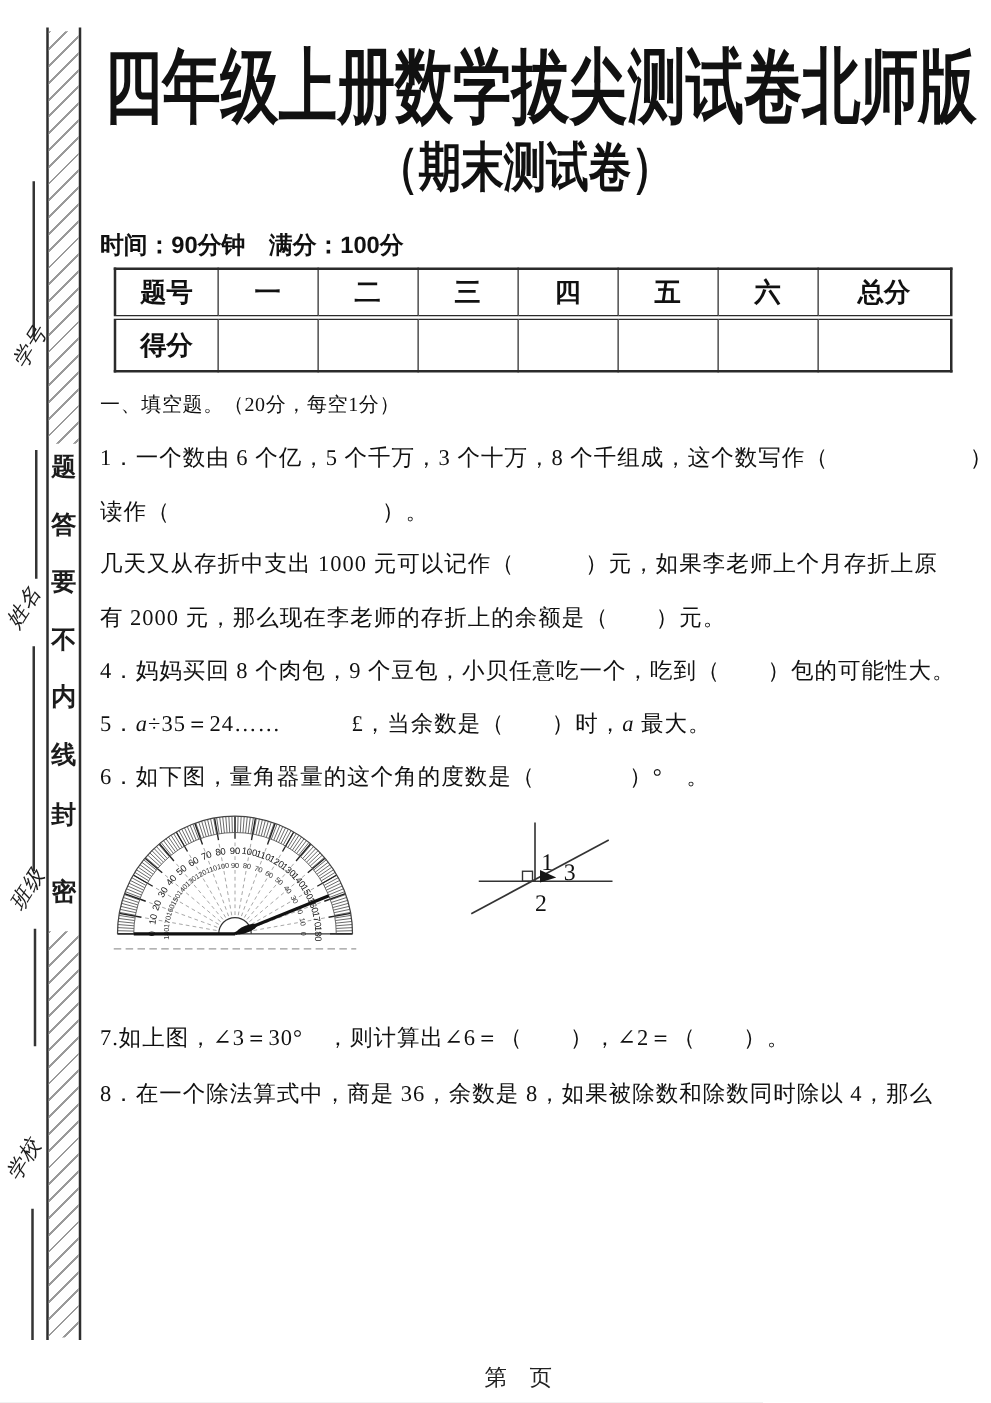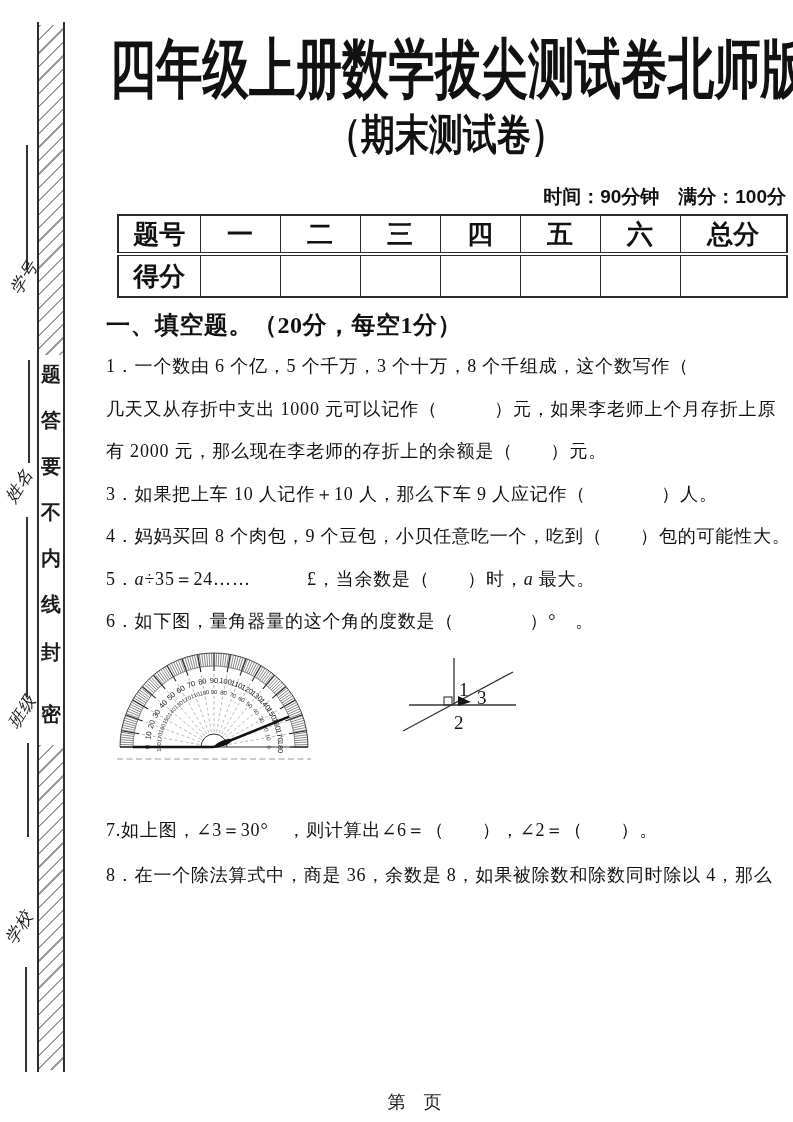--- a/index.html
+++ b/index.html
@@ -9,35 +9,35 @@
   .seal-strip{position:absolute;left:37px;top:22px;width:24px;height:1050px;
               border-left:2px solid #2e2e2e;border-right:2px solid #2e2e2e;}
   .hatch{position:absolute;left:0;width:24px;
          background:repeating-linear-gradient(135deg,#9a9a9a 0 1.6px,transparent 1.6px 9.5px);}
   .seal-char{position:absolute;left:0;width:24px;text-align:center;
              font-size:20px;font-weight:bold;color:#1c1c1c;line-height:22px;}
   .blank-line{position:absolute;width:2px;background:#343434;}
   .field-label{position:absolute;width:44px;text-align:center;font-size:17px;color:#1b1b1b;
                font-style:italic;transform:rotate(-58deg);letter-spacing:1px;}
   
-  .content{position:absolute;left:106px;top:0;width:680px;}
+  .content{position:absolute;left:80px;top:0;width:680px;}
   .title{margin:36px 0 0;text-align:center;font-family:"Liberation Sans","DejaVu Sans",sans-serif;
          font-weight:bold;font-size:47px;line-height:1;white-space:nowrap;
          transform:scale(0.99,1.38);transform-origin:50% 0;}
   .subtitle{margin:30px 0 0;text-align:center;font-family:"Liberation Sans","DejaVu Sans",sans-serif;
             font-weight:bold;font-size:34px;line-height:1;transform:scale(1,1.25);transform-origin:50% 0;}
-  .meta{margin:39px 0 0;text-align:right;font-family:"Liberation Sans","DejaVu Sans",sans-serif;
+  .meta{margin:39px 0 0;text-align:left;font-family:"Liberation Sans","DejaVu Sans",sans-serif;
         font-weight:600;font-size:19px;line-height:22px;}
   table.score{border-collapse:collapse;margin:6px 0 0 11px;width:669px;table-layout:fixed;
-              font-size:26px;font-weight:600;}
+              font-size:21px;font-weight:600;}
   table.score td{border:1px solid #2b2b2b;text-align:center;padding:0;}
   table.score{border:2px solid #2b2b2b;}
   table.score tr.hdr td{height:36px;border-bottom:4px double #2b2b2b;}
   table.score tr.scr td{height:40px;}
-  .sec-head{margin:14px 0 0;font-size:24px;font-weight:bold;line-height:26px;letter-spacing:0.5px;}
+  .sec-head{margin:14px 0 0;font-size:16px;font-weight:normal;line-height:26px;letter-spacing:0.5px;}
   .qlines{margin-top:7px;}
   .qline{font-size:18px;line-height:42.5px;letter-spacing:0.8px;white-space:nowrap;}
   .q78 .qline{line-height:45px;}
   .mvar{font-style:italic;}
   
   .figure{position:relative;height:158px;}
   .protractor{position:absolute;left:6px;top:-6px;}
   .angle-svg{position:absolute;left:295px;top:9px;}
   .angle-svg line{stroke:#333;stroke-width:1.3;}
   .angle-svg rect{fill:none;stroke:#333;stroke-width:1.1;}
@@ -112,23 +112,23 @@
         <td></td>
         <td></td>
       </tr>
     </tbody>
       </table>
 
     <div class="sec-head">一、填空题。（20分，每空1分）</div>
 
     <div class="qlines">
       <div class="qline">1．一个数由 6 个亿，5 个千万，3 个十万，8 个千组成，这个数写作（　　　　　　），</div>
+      <div class="qline">读作（　　　　　　　　　）。</div>
       <div class="qline">几天又从存折中支出 1000 元可以记作（　　　）元，如果李老师上个月存折上原</div>
       <div class="qline">有 2000 元，那么现在李老师的存折上的余额是（　　）元。</div>
-      <div class="qline">3．如果把上车 10 人记作＋10 人，那么下车 9 人应记作（　　　　）人。</div>
       <div class="qline">4．妈妈买回 8 个肉包，9 个豆包，小贝任意吃一个，吃到（　　）包的可能性大。</div>
       <div class="qline"><span>5．</span><span class="mvar">a</span><span>÷35＝24……　　　£，当余数是（　　）时，</span><span class="mvar">a</span><span> 最大。</span></div>
       <div class="qline">6．如下图，量角器量的这个角的度数是（　　　　）°　。</div>
     </div>
 
     <div class="figure">
       <svg class="protractor" id="protractor-svg" width="212" height="132" viewBox="0 0 212 132">
           <line x1="183" y1="110" x2="196" y2="110" stroke="#555" stroke-width="0.7"></line>
           <line x1="182.97224332302014" y1="107.87966718706227" x2="195.96778854770238" y2="107.53936685905992" stroke="#555" stroke-width="0.7"></line>
           <line x1="182.88899231512048" y1="105.76078754432154" x2="195.87117626692992" y2="105.08042011316329" stroke="#555" stroke-width="0.7"></line>

